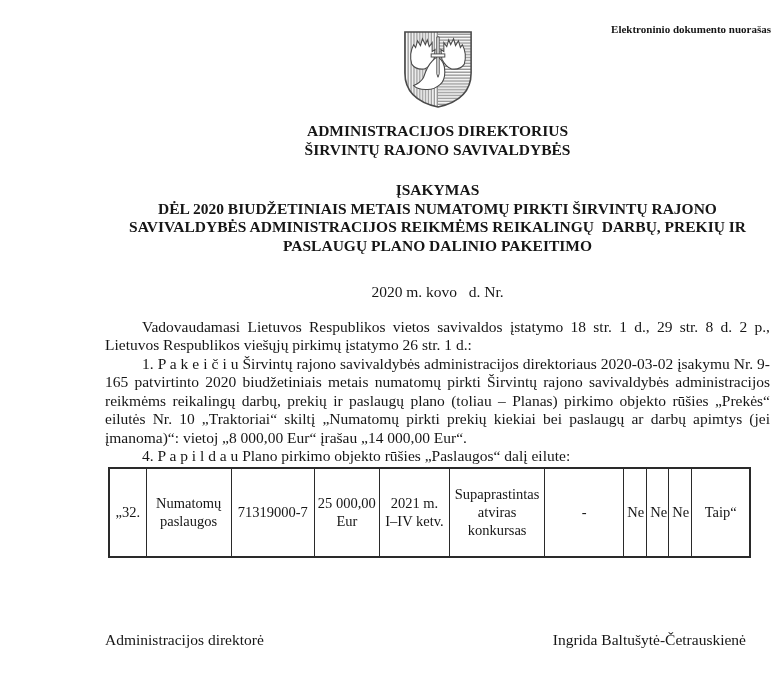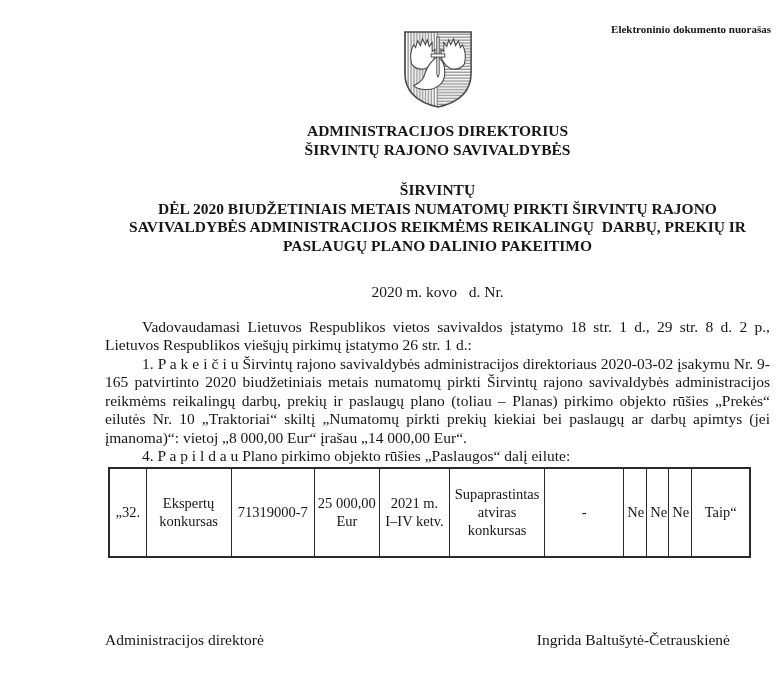--- a/index.html
+++ b/index.html
@@ -74,21 +74,21 @@
     padding: 2px 3px;
     white-space: pre-line;
     overflow: hidden;
   }
   .signature-row {
     margin-top: 73px;
     display: flex;
     justify-content: space-between;
     align-items: flex-start;
   }
-  .signature-name { margin-right: 40px; }
+  .signature-name { margin-right: 24px; }
 </style>
 </head>
 <body>
 
 <div class="page">
 
   <div class="header-note">Elektroninio dokumento nuorašas</div>
 
   <svg class="emblem" viewBox="0 0 76 80" xmlns="http://www.w3.org/2000/svg">
     <defs>
@@ -119,21 +119,21 @@
     <rect x="31" y="24.5" width="14" height="3.2" fill="#ffffff" stroke="#4a4a4a" stroke-width="1"></rect>
 
     <path d="M4 2 H72 V44 C72 66 56 75 38 79 C20 75 4 66 4 44 Z" fill="none" stroke="#4a4a4a" stroke-width="1.6"></path>
   </svg>
 
   <div class="org-block">
     <div>ADMINISTRACIJOS DIREKTORIUS</div>
     <div>ŠIRVINTŲ RAJONO SAVIVALDYBĖS</div>
   </div>
 
-  <div class="title-kind">ŠIRVINTŲ</div>
+  <div class="title-kind">ĮSAKYMAS</div>
 
   <div class="title-subject">DĖL 2020 BIUDŽETINIAIS METAIS NUMATOMŲ PIRKTI ŠIRVINTŲ RAJONO SAVIVALDYBĖS ADMINISTRACIJOS REIKMĖMS REIKALINGŲ  DARBŲ, PREKIŲ IR PASLAUGŲ PLANO DALINIO PAKEITIMO</div>
 
   <div class="date-line">2020 m. kovo   d. Nr.</div>
 
   <div class="body-block">
     <p>Vadovaudamasi Lietuvos Respublikos vietos savivaldos įstatymo 18 str. 1 d., 29 str. 8 d. 2 p., Lietuvos Respublikos viešųjų pirkimų įstatymo 26 str. 1 d.:</p>
     <p>1. P a k e i č i u Širvintų rajono savivaldybės administracijos direktoriaus 2020-03-02 įsakymu Nr. 9-165 patvirtinto 2020 biudžetiniais metais numatomų pirkti Širvintų rajono savivaldybės administracijos reikmėms reikalingų darbų, prekių ir paslaugų plano (toliau – Planas) pirkimo objekto rūšies „Prekės“ eilutės Nr. 10 „Traktoriai“ skiltį „Numatomų pirkti prekių kiekiai bei paslaugų ar darbų apimtys (jei įmanoma)“: vietoj „8 000,00 Eur“ įrašau „14 000,00 Eur“.</p>
     <p>4. P a p i l d a u Plano pirkimo objekto rūšies „Paslaugos“ dalį eilute:</p>
   </div>
@@ -148,21 +148,21 @@
         <col style="width:95px">
       <col style="width:79px">
         <col style="width:23px">
         <col style="width:22px">
       <col style="width:23px">
         <col style="width:58px">
     </colgroup>
     <tbody>
       <tr>
         <td>„32.</td>
-        <td>Ekspertų konkursas</td>
+        <td>Numatomų paslaugos</td>
         <td>71319000-7</td>
         <td>25&nbsp;000,00
 Eur</td>
         <td>2021 m.
 I–IV ketv.</td>
         <td>Supaprastintas atviras konkursas</td>
         <td>-</td>
         <td>Ne</td>
         <td>Ne</td>
         <td>Ne</td>

